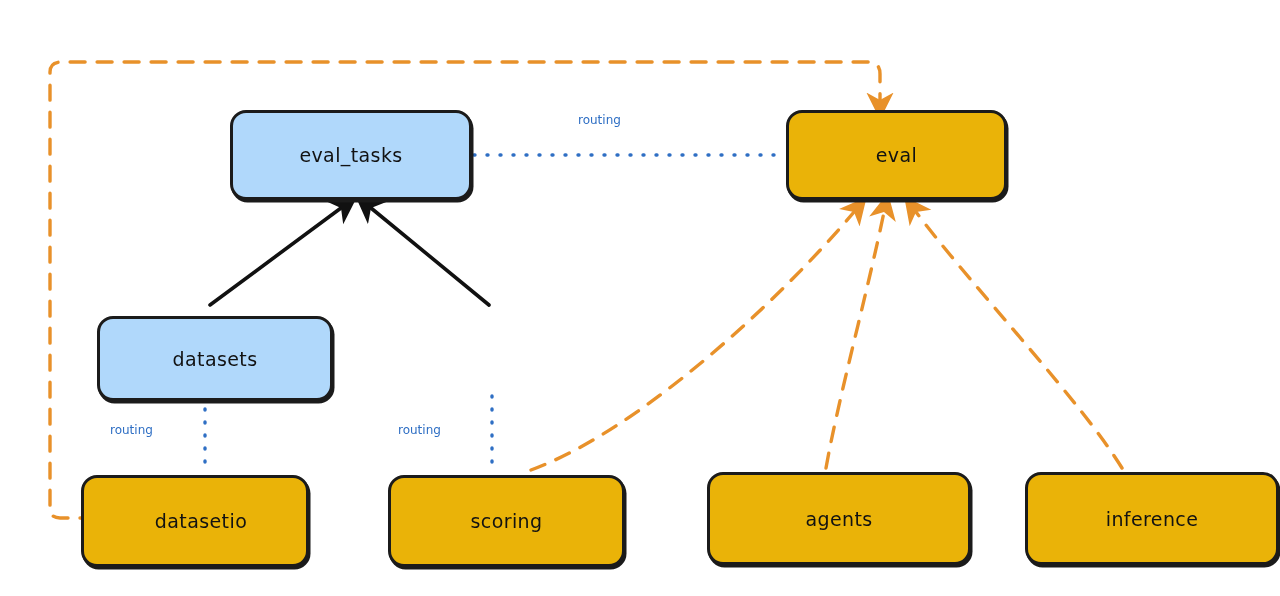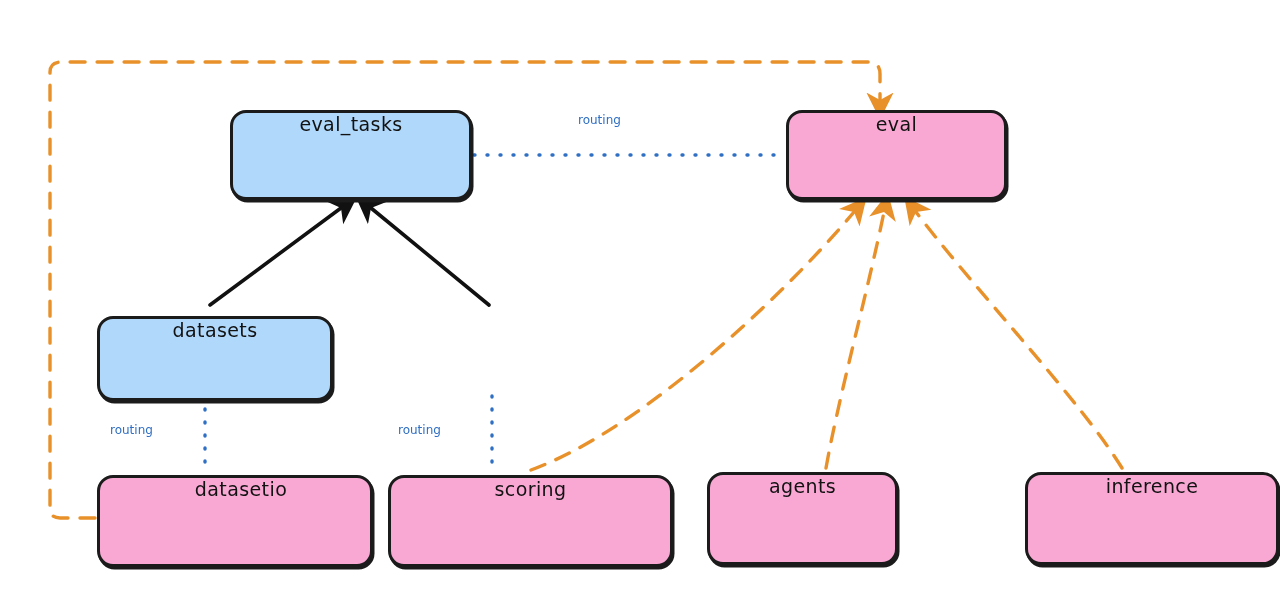--- a/index.html
+++ b/index.html
@@ -23,29 +23,29 @@
   #edge-layer {
     position: absolute;
     inset: 0;
     width: 1280px;
     height: 596px;
   }
   .node {
     position: absolute;
     box-sizing: border-box;
     display: flex;
-    align-items: flex-start;
+    align-items: center;
     justify-content: center;
     border: 3px solid #1b1b1b;
     border-radius: 16px;
     z-index: 3;
     box-shadow: 1.5px 2.5px 0 0 #1b1b1b;
   }
   .node.blue  { background: #b0d8fb; }
-  .node.green { background: #f9a8d4; }
+  .node.green { background: #eab308; }
   .node-label {
     font-family: "DejaVu Sans", sans-serif;
     font-size: 19px;
     font-weight: 400;
     color: #121212;
     letter-spacing: 0.4px;
     text-align: center;
     white-space: nowrap;
     user-select: none;
   }
@@ -108,27 +108,27 @@
 
   <div class="node blue" id="node-eval_tasks" style="left: 230px; top: 110px; width: 242px; height: 90px;">
     <span class="node-label">eval_tasks</span>
   </div>
   <div class="node green" id="node-eval" style="left: 786px; top: 110px; width: 221px; height: 90px;">
     <span class="node-label">eval</span>
   </div>
   <div class="node blue" id="node-datasets" style="left: 97px; top: 316px; width: 236px; height: 85px;">
     <span class="node-label">datasets</span>
   </div>
-  <div class="node green" id="node-datasetio" style="left: 97px; top: 475px; width: 276px; height: 92px; padding-left: 12px;">
+  <div class="node green" id="node-datasetio" style="left: 81px; top: 475px; width: 228px; height: 92px; padding-left: 12px;">
     <span class="node-label">datasetio</span>
   </div>
-  <div class="node green" id="node-scoring" style="left: 388px; top: 475px; width: 285px; height: 92px;">
+  <div class="node green" id="node-scoring" style="left: 388px; top: 475px; width: 237px; height: 92px;">
     <span class="node-label">scoring</span>
   </div>
-  <div class="node green" id="node-agents" style="left: 707px; top: 472px; width: 191px; height: 93px;">
+  <div class="node green" id="node-agents" style="left: 707px; top: 472px; width: 264px; height: 93px;">
     <span class="node-label">agents</span>
   </div>
   <div class="node green" id="node-inference" style="left: 1025px; top: 472px; width: 254px; height: 93px;">
     <span class="node-label">inference</span>
   </div>
 
   <div class="edge-label" id="label-routing-top" style="left: 578px; top: 113px;">routing</div>
   <div class="edge-label" id="label-routing-left" style="left: 110px; top: 423px;">routing</div>
   <div class="edge-label" id="label-routing-middle" style="left: 398px; top: 423px;">routing</div>
 

